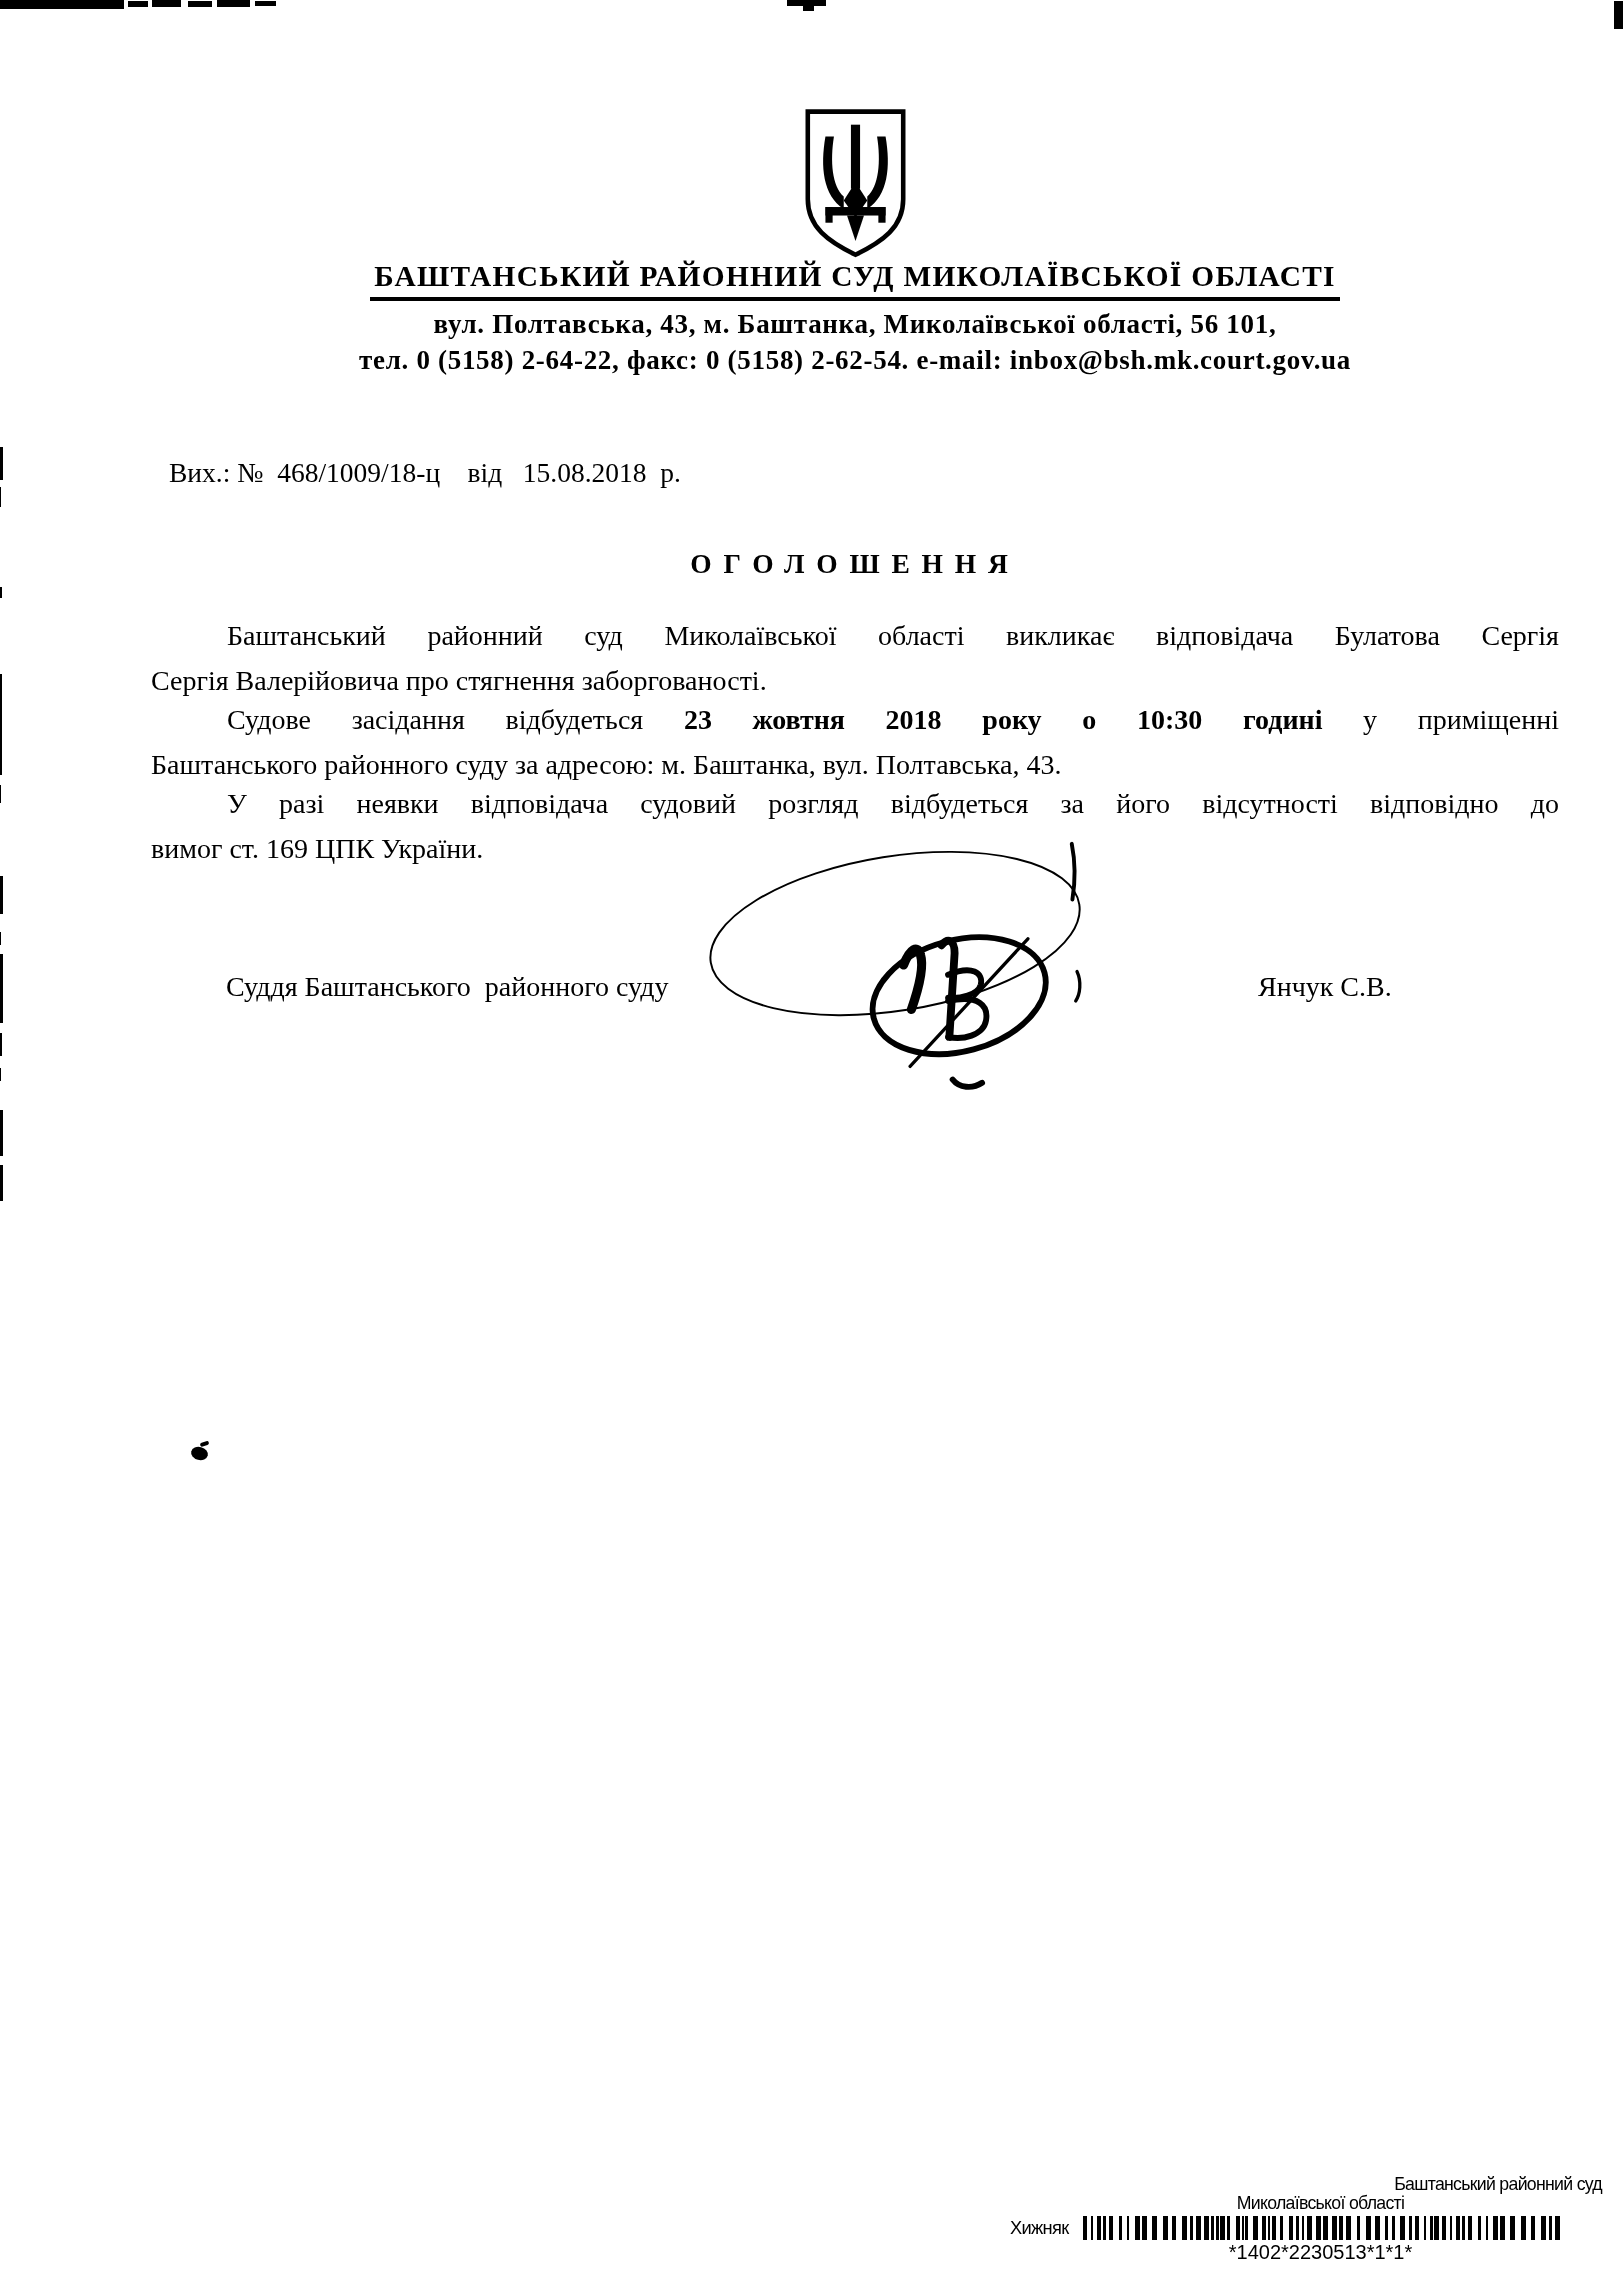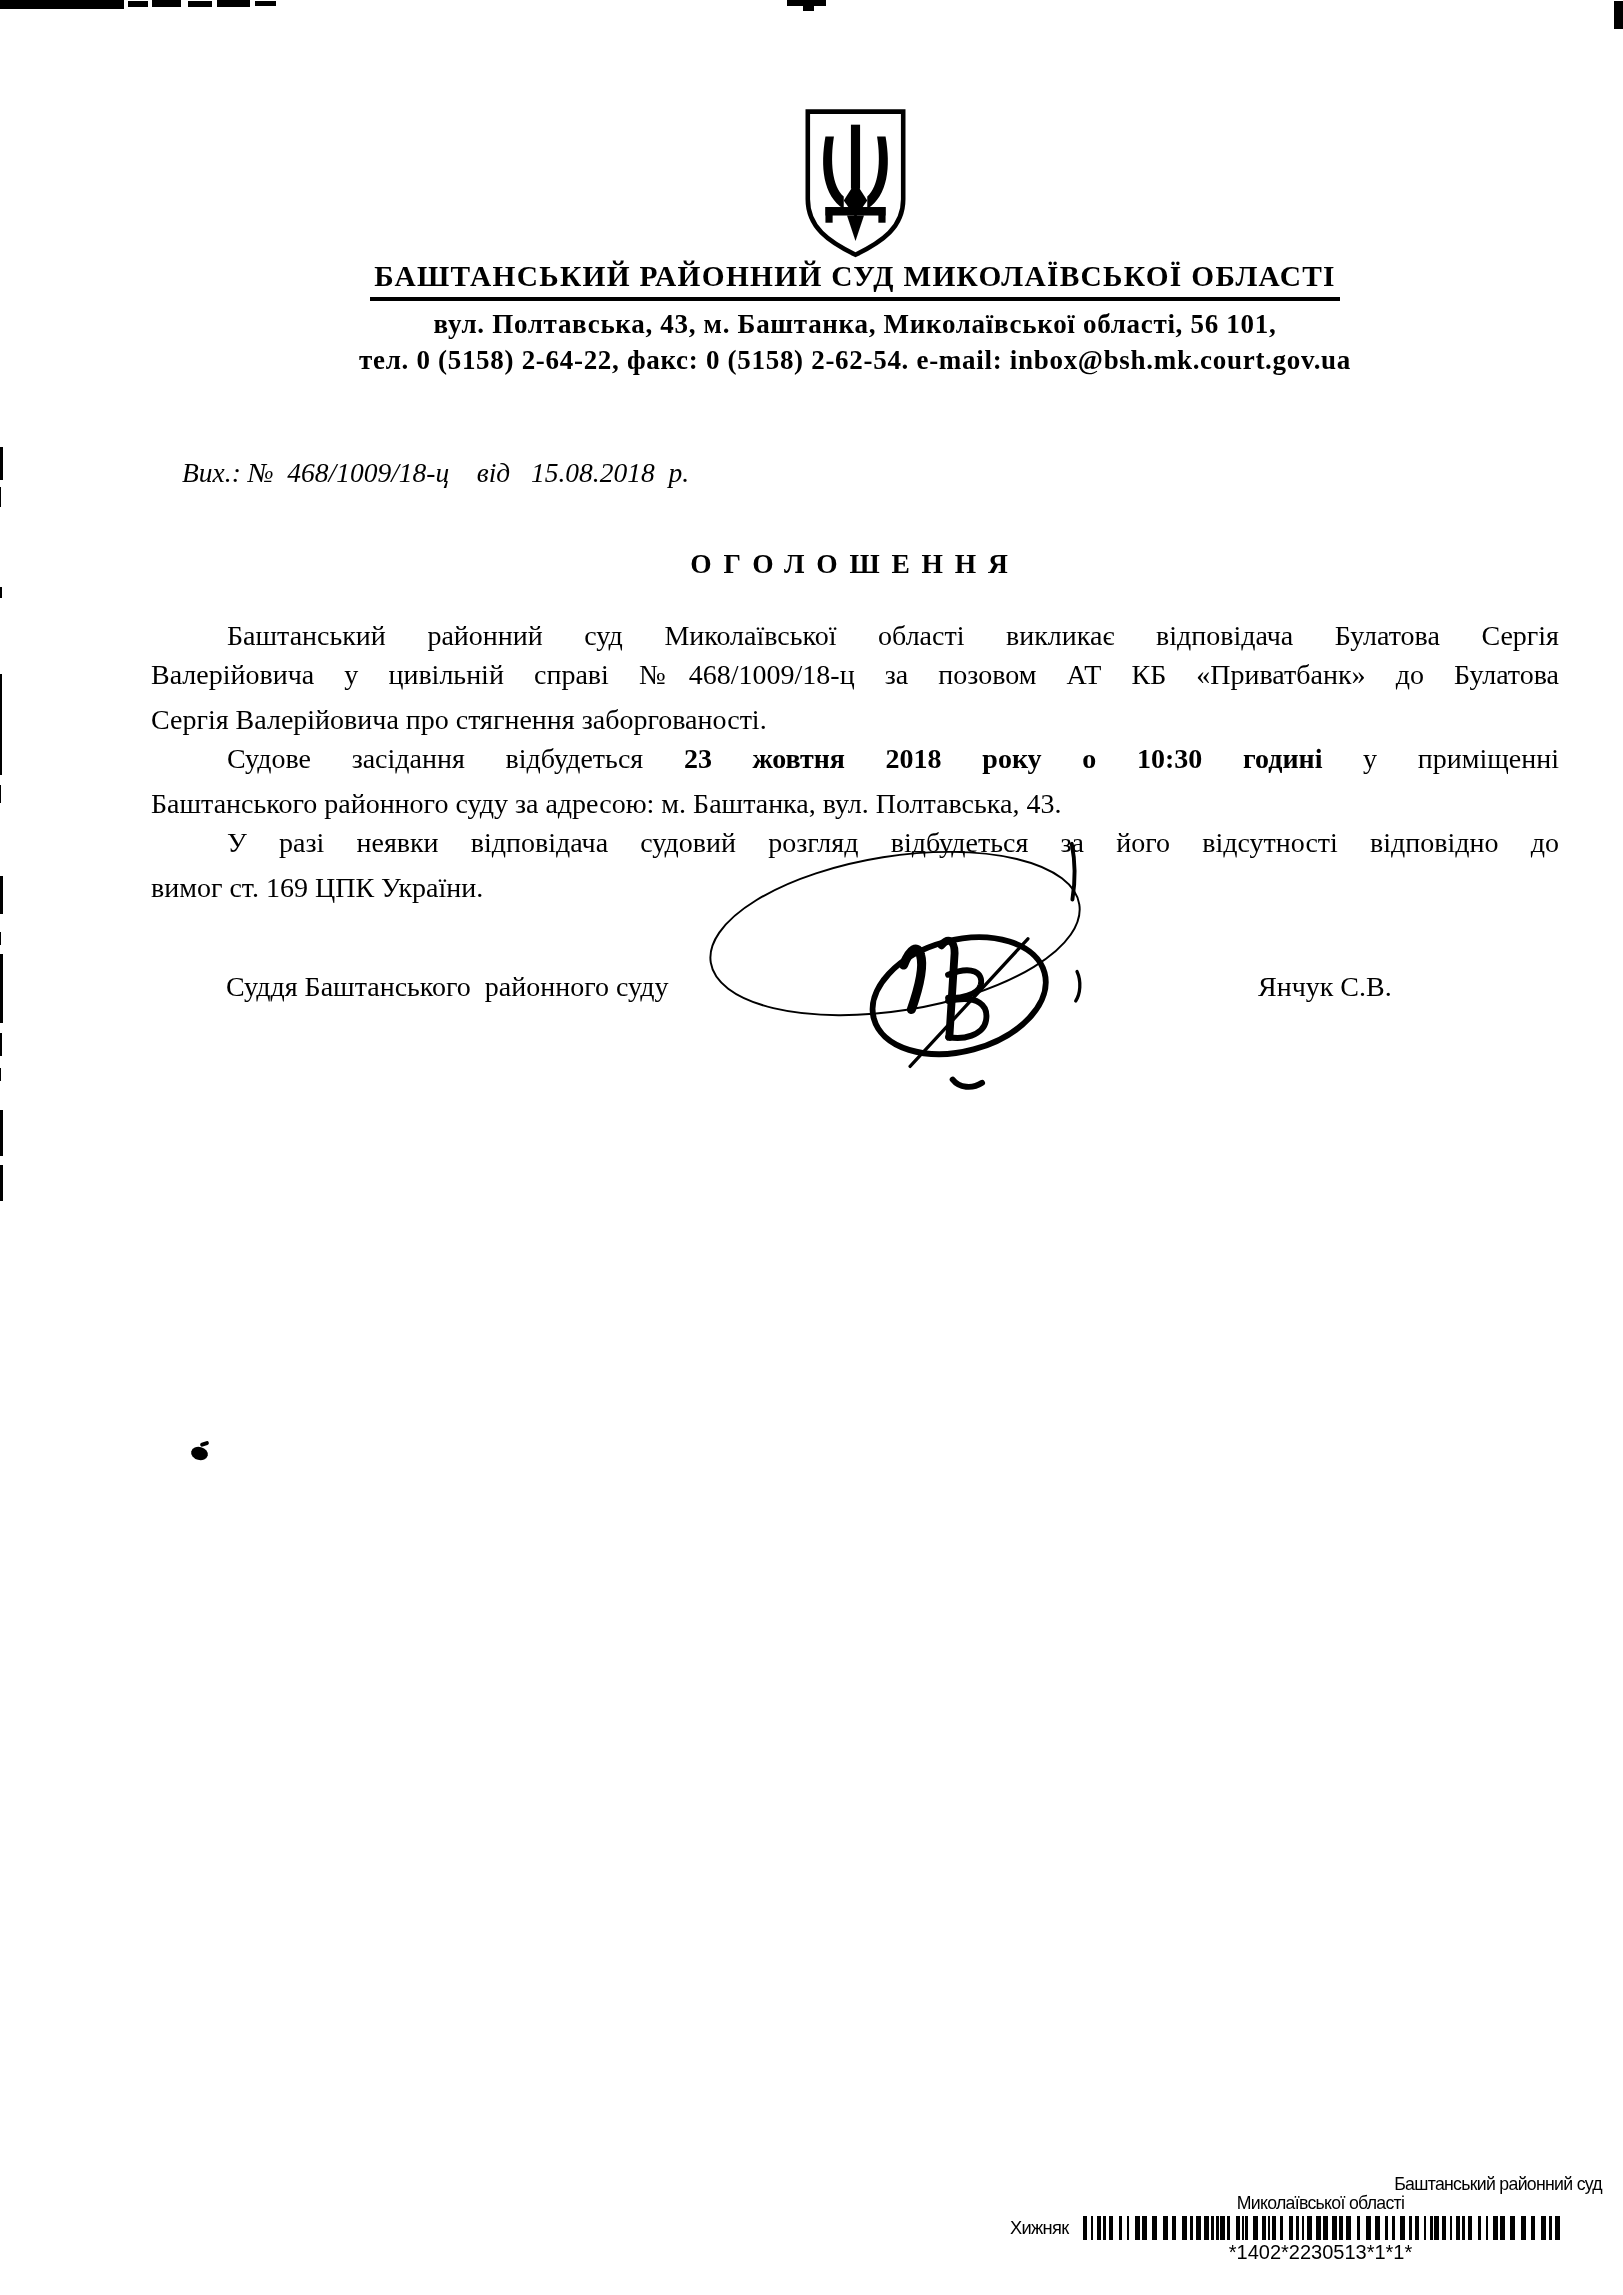--- a/index.html
+++ b/index.html
@@ -8,21 +8,21 @@
     font-family:"Liberation Serif", serif;color:#000;overflow:hidden;
   }
   .abs{position:absolute;}
   .artifact{position:absolute;background:#000;}
   
   .header-wrap{position:absolute;left:151px;width:1408px;text-align:center;}
   .court-name{font-weight:bold;font-size:29.4px;letter-spacing:1.3px;}
   .court-name > span{display:inline-block;border-bottom:4.6px solid #000;padding:0 3.9px 3.9px 3.9px;}
   .addr{font-weight:bold;font-size:27px;letter-spacing:0.7px;}
   
-  .ref{position:absolute;left:169px;top:457px;font-style:italic;font-size:27.5px;white-space:pre;margin-left:13px;}
+  .ref{position:absolute;left:169px;top:457px;font-size:27.5px;white-space:pre;}
   
   .title{position:absolute;left:151px;top:548px;width:1408px;text-align:center;
          font-weight:bold;font-size:27.5px;letter-spacing:11.8px;}
   
   .body-block{position:absolute;left:151px;top:616px;width:1408px;font-size:28px;line-height:39px;}
   .bl{text-align:justify;text-align-last:justify;}
   .bl.first{text-indent:76px;}
   .bl.last{text-align:left;text-align-last:left;margin-top:6px;}
   
   .sig-label{position:absolute;left:226px;top:971px;font-size:28px;white-space:pre;}
@@ -91,21 +91,20 @@
 <div class="header-wrap" style="top:345px;">
   <div class="addr">тел. 0 (5158) 2-64-22, факс: 0 (5158) 2-62-54. e-mail: inbox@bsh.mk.court.gov.ua</div>
 </div>
 
 <div class="ref">Вих.: №  468/1009/18-ц    від   15.08.2018  р.</div>
 
 <div class="title">ОГОЛОШЕННЯ</div>
 
 <div class="body-block">
   <div class="bl first">Баштанський районний суд Миколаївської області викликає відповідача Булатова Сергія</div>
-  <div class="bl">Валерійовича у цивільній справі №468/1009/18-ц за позовом АТ КБ «Приватбанк» до Булатова</div>
   <div class="bl last">Сергія Валерійовича про стягнення заборгованості.</div>
   <div class="bl first"><span>Судове засідання відбудеться </span><b>23 жовтня 2018 року о 10:30 годині</b><span> у приміщенні</span></div>
   <div class="bl last">Баштанського районного суду за адресою: м. Баштанка, вул. Полтавська, 43.</div>
   <div class="bl first">У разі неявки відповідача судовий розгляд відбудеться за його відсутності відповідно до</div>
   <div class="bl last">вимог ст. 169 ЦПК України.</div>
 </div>
 
 <div class="sig-label">Суддя Баштанського  районного суду</div>
 <div class="sig-name">Янчук С.В.</div>
 

